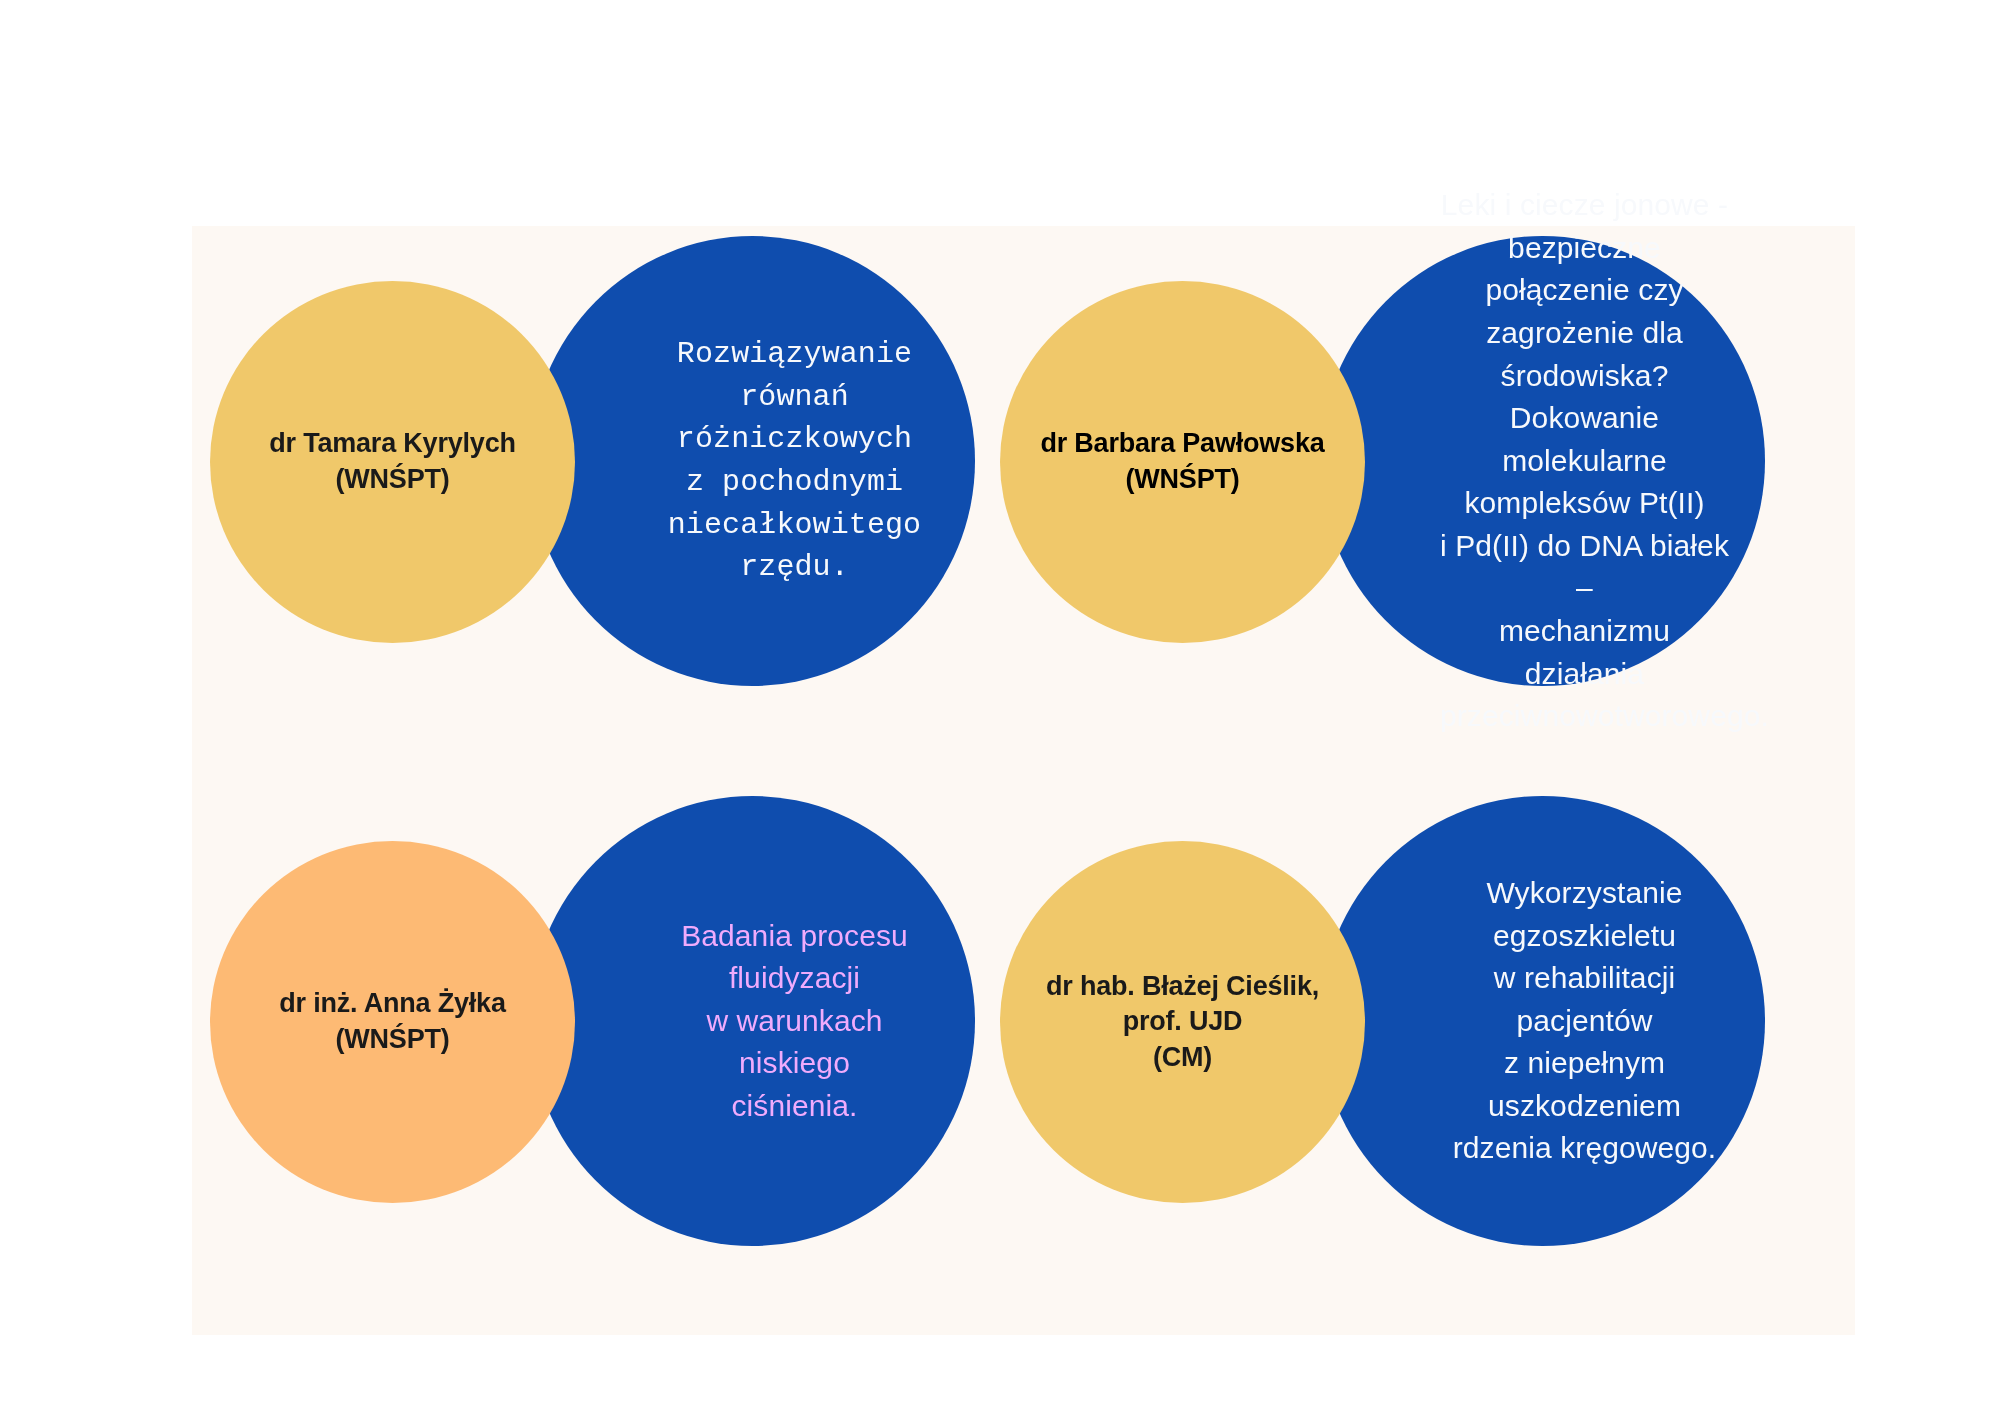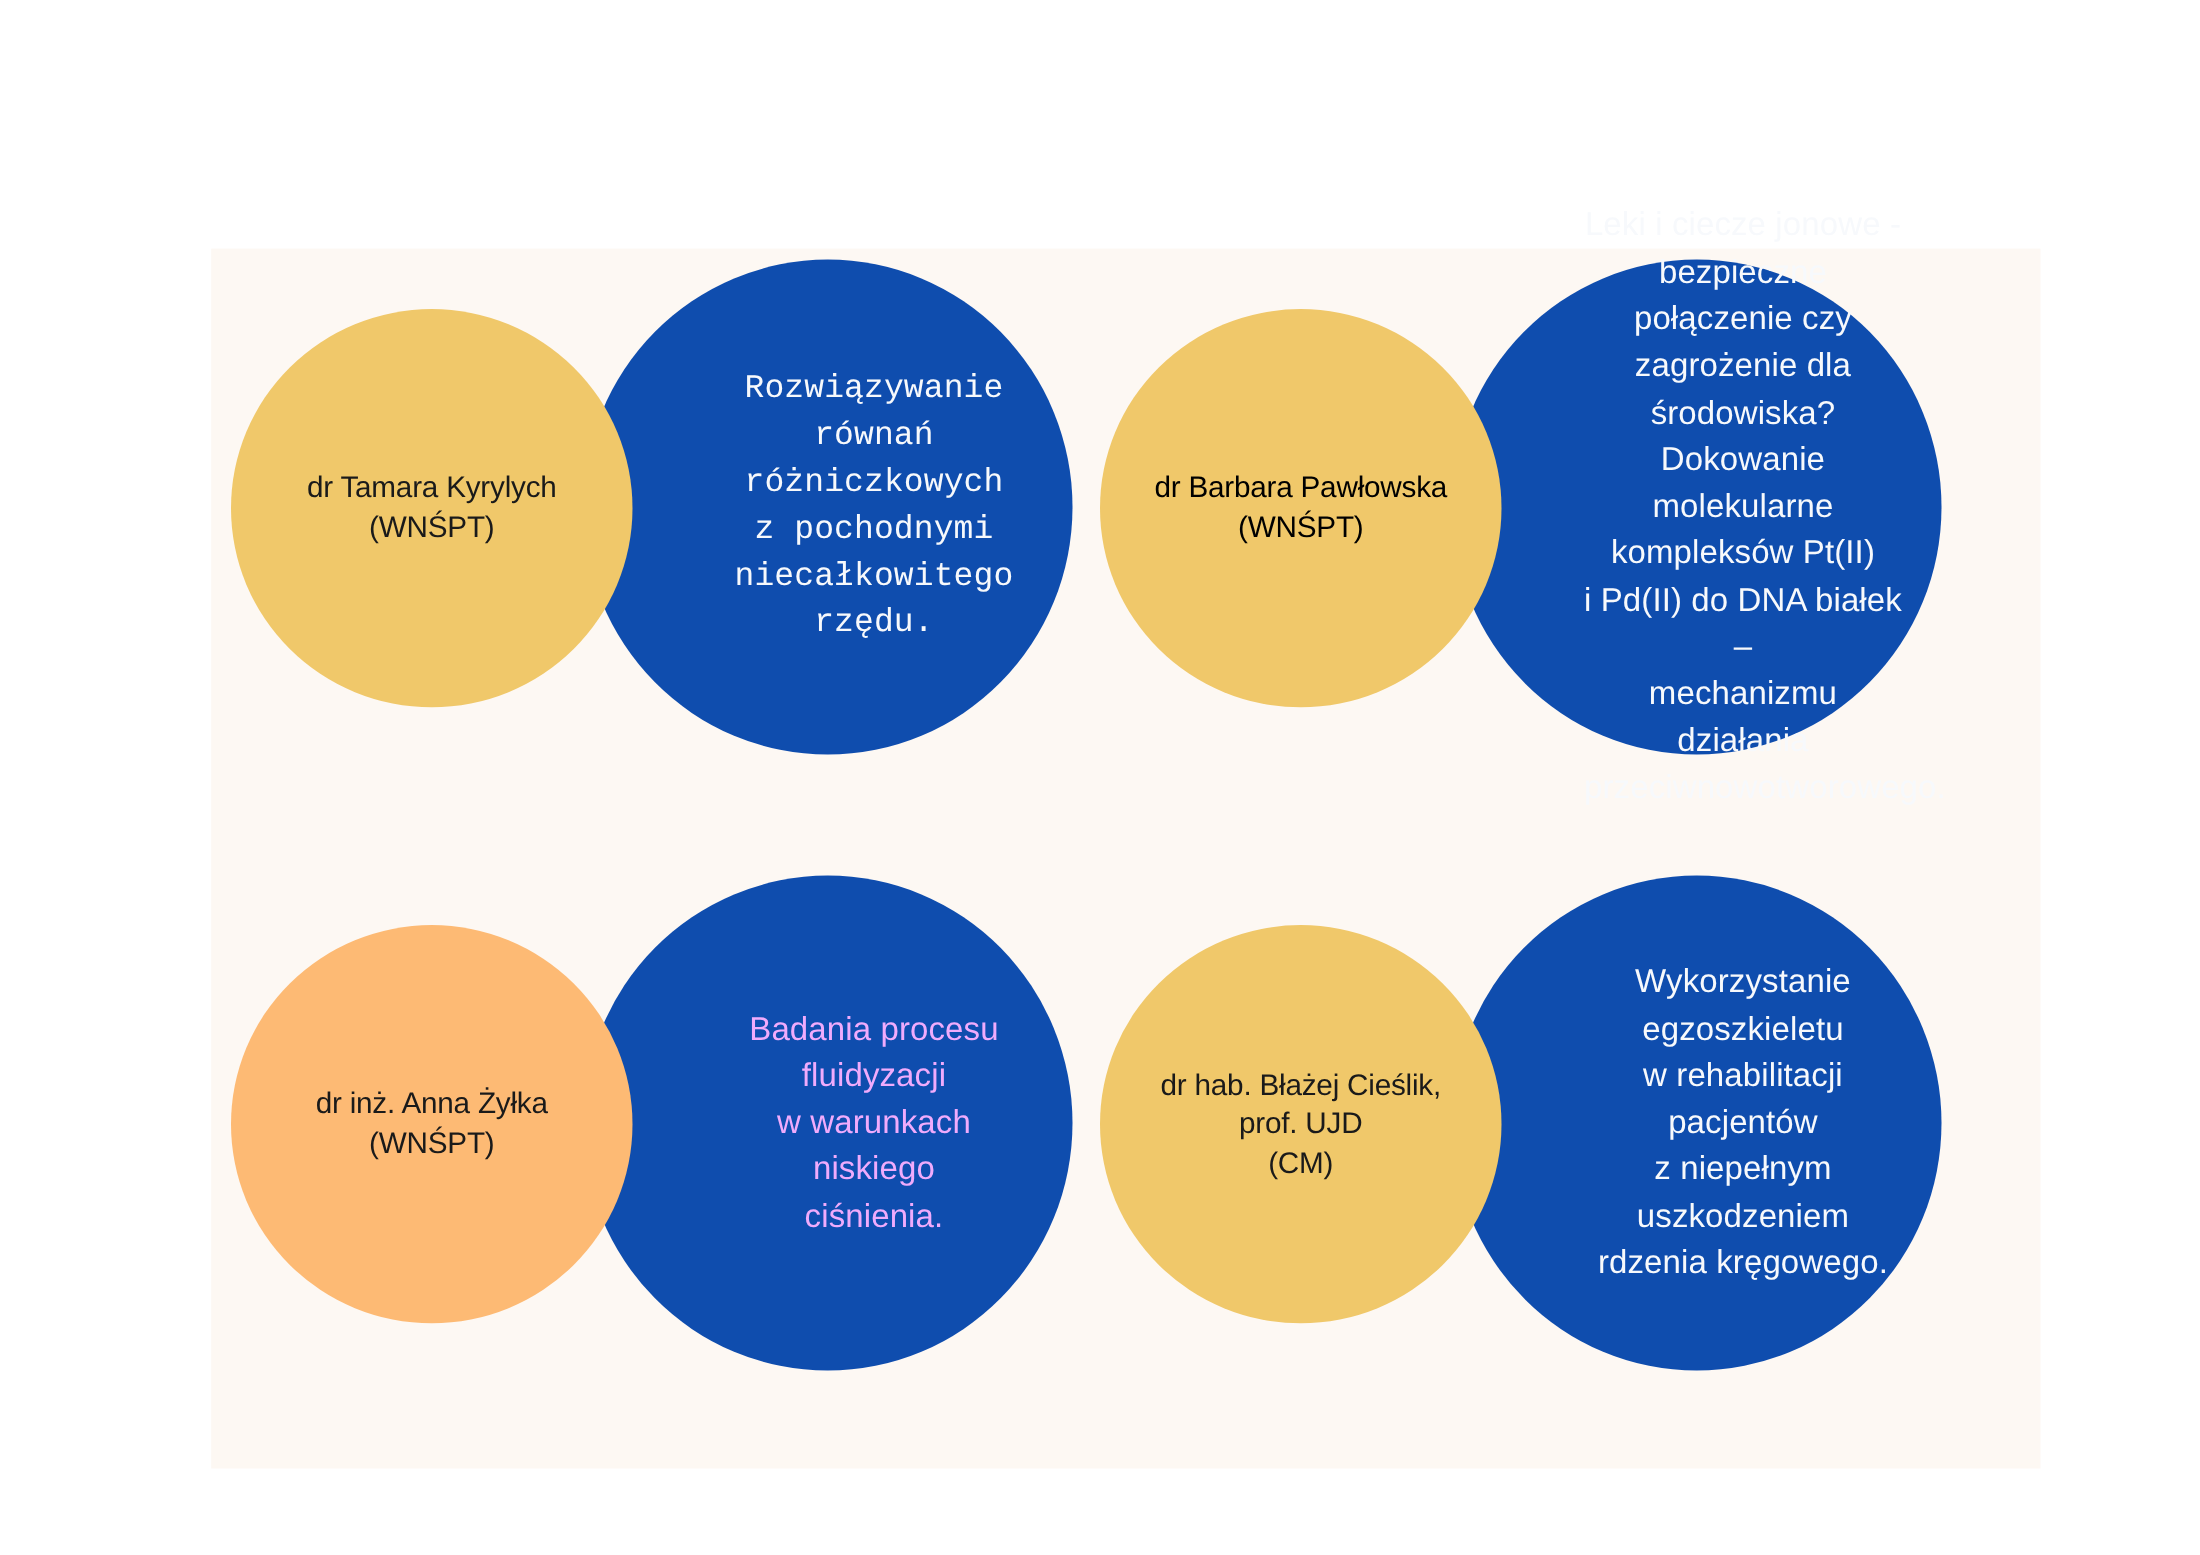--- a/index.html
+++ b/index.html
@@ -81,21 +81,21 @@
     align-items: center;
     justify-content: center;
     padding: 14px 26px;
   }
 
   .yellow-text {
     color: #1A1A1A;
     font-size: 27px;
     line-height: 1.32;
     text-align: center;
-    font-weight: 400;
+    font-weight: 700;
     letter-spacing: -0.2px;
     white-space: pre-line;
     width: 100%;
   }
 </style>
 </head>
 <body>
 
 <div id="poster" style="background: rgb(255, 255, 255);">
   <div id="panel" style="background: rgb(253, 248, 243);">

